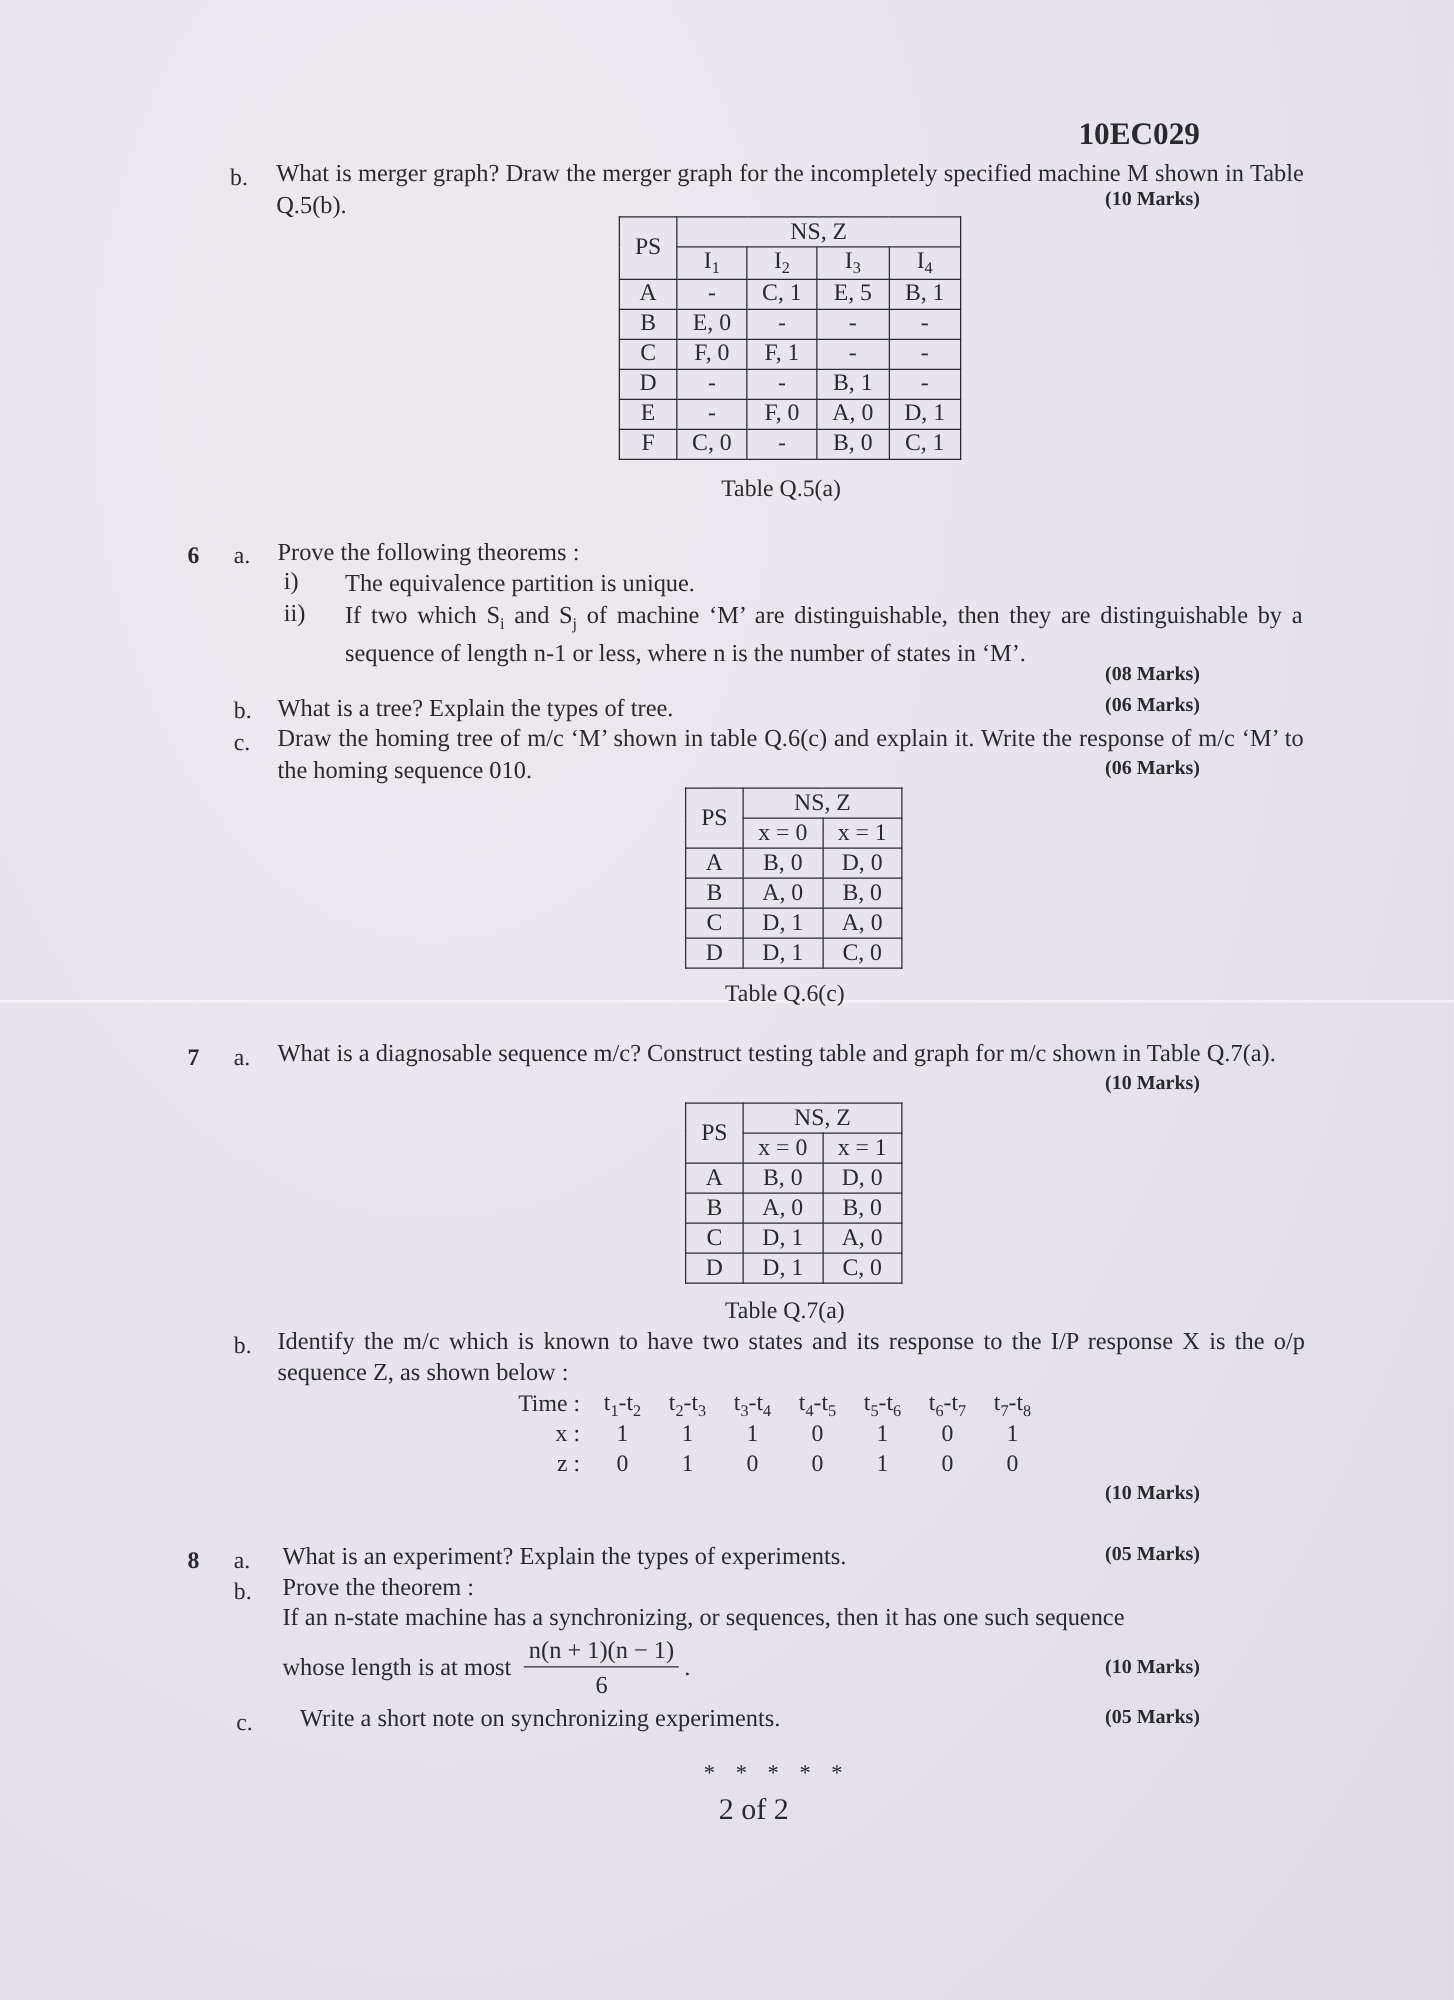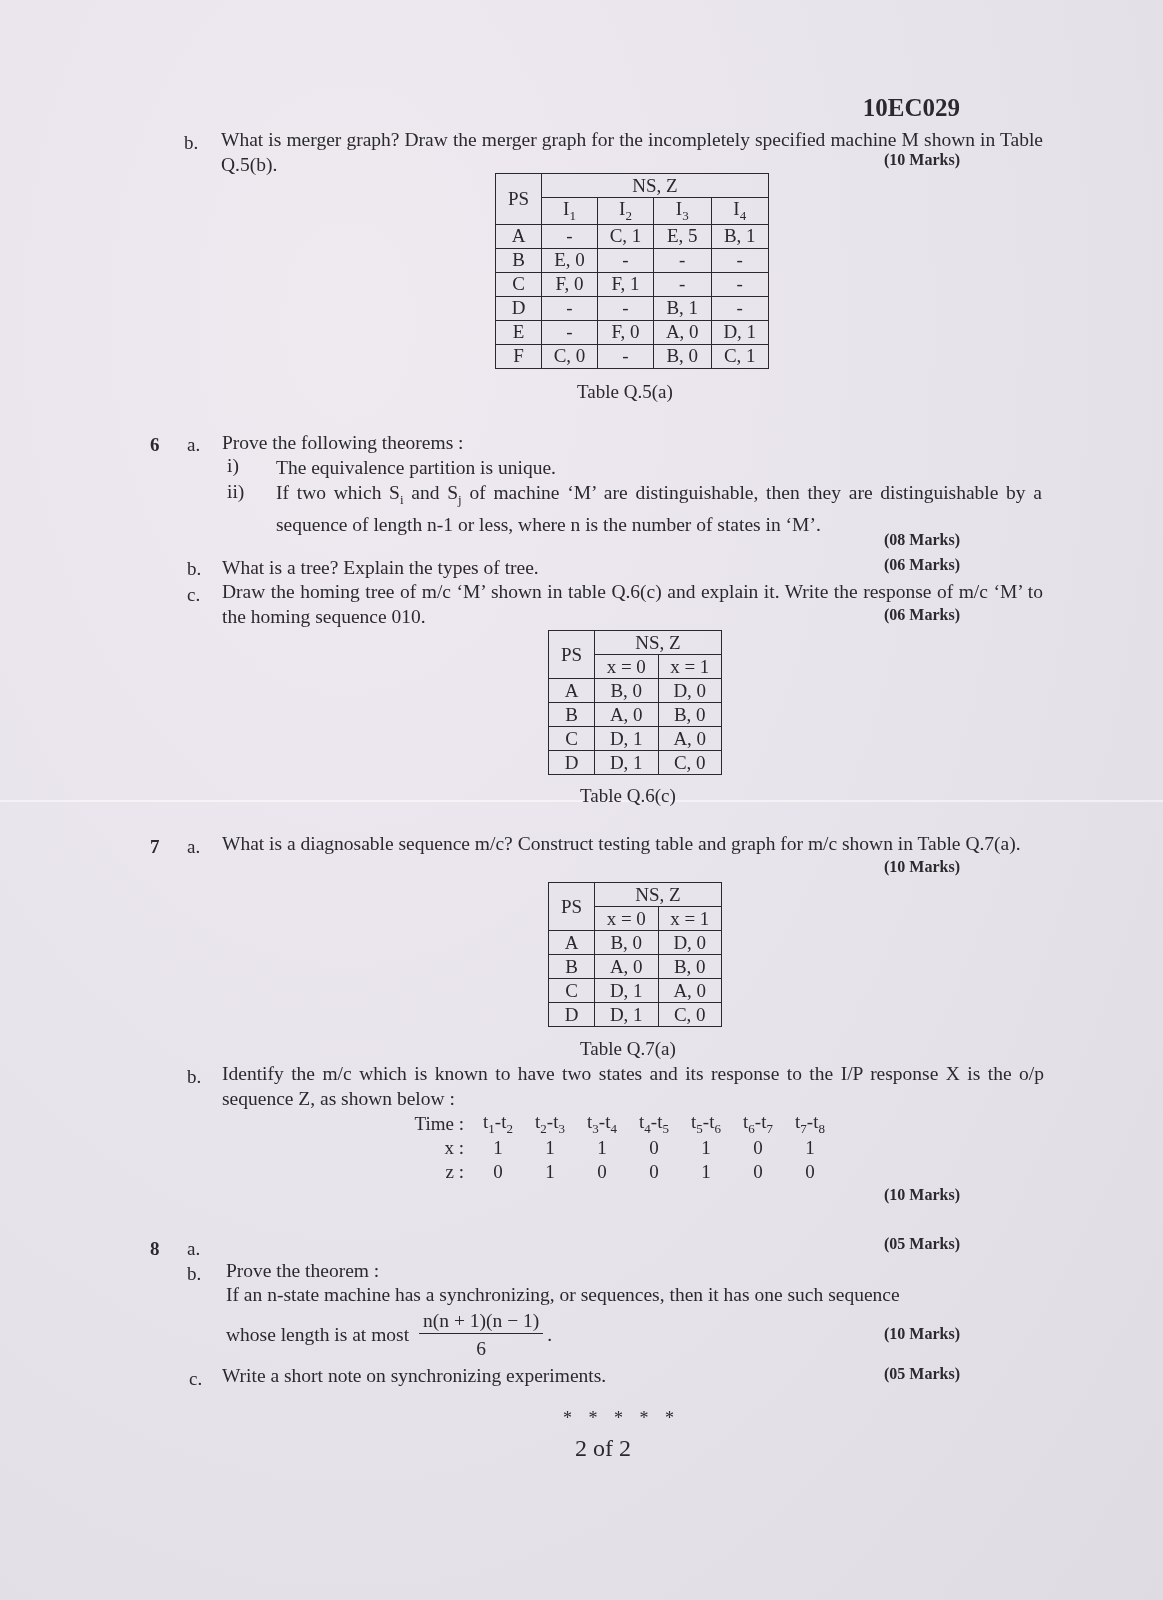--- a/index.html
+++ b/index.html
@@ -239,34 +239,35 @@
       <span class="cell">0</span>
       <span class="cell">1</span>
       <span class="cell">0</span>
       <span class="cell">0</span>
     </div>
   </div>
   <div class="marks" style="top:1186px;">(10 Marks)</div>
 
   <div class="qnum" style="left:150px;top:1238px;">8</div>
   <div class="sub" style="left:187px;top:1238px;">a.</div>
+  <div class="q-text" style="left:226px;top:1233px;">What is an experiment? Explain the types of experiments.</div>
   <div class="marks" style="top:1235px;">(05 Marks)</div>
 
   <div class="sub" style="left:187px;top:1263px;">b.</div>
   <div class="q-text" style="left:226px;top:1258px;">Prove the theorem :</div>
   <div class="q-text" style="left:226px;top:1282px;width:818px;">If an n-state machine has a synchronizing, or sequences, then it has one such sequence</div>
   <div class="q-text" style="left:226px;top:1308px;display:flex;align-items:center;">
     <span>whose length is at most</span>
     <span class="frac" style="margin-left:10px;">
       <span class="num">n(n + 1)(n − 1)</span>
       <span class="den">6</span>
     </span>
       <span>.</span>
   </div>
   <div class="marks" style="top:1325px;">(10 Marks)</div>
 
   <div class="sub" style="left:189px;top:1368px;">c.</div>
-  <div class="q-text" style="left:222px;top:1363px;">Write a short note on synchronizing experiments.</div>
+  <div class="q-text" style="left:240px;top:1363px;">Write a short note on synchronizing experiments.</div>
   <div class="marks" style="top:1365px;">(05 Marks)</div>
 
   <div class="stars">* * * * *</div>
   <div class="pageno">2 of 2</div>
 </div>
 
 </body></html>

